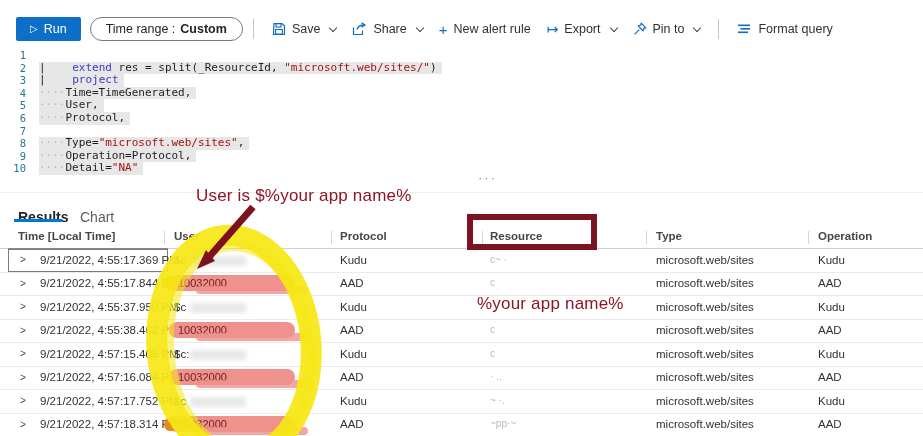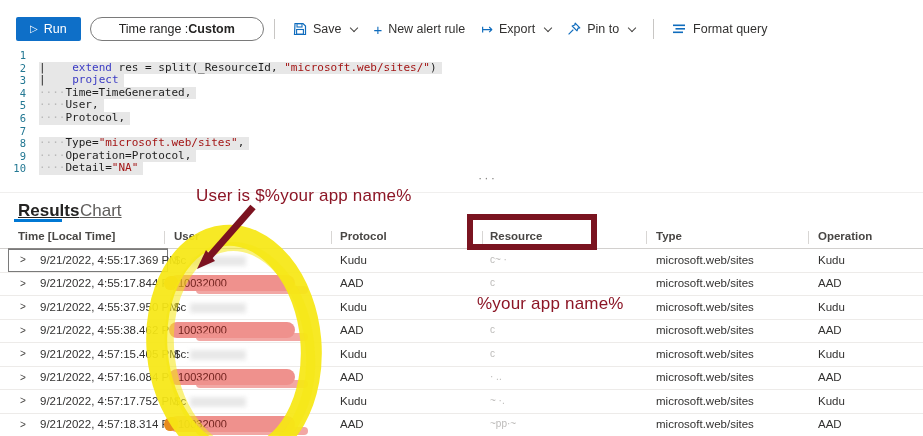--- a/index.html
+++ b/index.html
@@ -6,22 +6,22 @@
   html,body { width:923px; height:436px; background:#fff; overflow:hidden;
     font-family:"Liberation Sans", sans-serif; color:#323130; }
   .page { position:relative; width:923px; height:436px; }
 
   
   .toolbar { position:absolute; top:12px; left:0; width:100%; height:34px;
     display:flex; align-items:center; padding-left:16px; }
   .run-btn { display:flex; align-items:center; gap:6px; background:#0e6fc8; color:#fff;
     border:none; border-radius:2px; height:24px; padding:0 14px; font-size:12.5px; cursor:pointer; }
   .run-play { font-size:10px; line-height:1; }
-  .time-pill { display:flex; align-items:center; border:1px solid #7a7a7a; border-radius:13px;
-    height:24px; padding:0 28px; margin-left:9px; font-size:12.5px; color:#252423; background:#fff; cursor:pointer; }
+  .time-pill { display:flex; align-items:center; gap:5px; border:1px solid #7a7a7a; border-radius:13px;
+    height:24px; padding:0 15px; margin-left:9px; font-size:12.5px; color:#252423; background:#fff; cursor:pointer; }
   .time-pill b { font-weight:700; }
   .tb-divider { width:1px; height:20px; background:#c8c6c4; margin:0 10px; }
   .tb-btn { display:flex; align-items:center; gap:6px; border:none; background:transparent;
     font-size:12.5px; color:#323130; padding:4px 8px; cursor:pointer; font-family:inherit; }
   .tb-btn svg { display:block; }
   .plus-glyph { color:#0f6cbd; font-size:15px; font-weight:400; line-height:1; }
   .mapsto-glyph { color:#0f6cbd; font-size:14px; line-height:1; }
   .chev { width:6px; height:6px; border-right:1.4px solid #484644; border-bottom:1.4px solid #484644;
     transform:rotate(45deg); display:inline-block; margin:0 0 3px 4px; }
 
@@ -34,21 +34,21 @@
   .seg-k { color:#3b3bc4;margin-left:20px; }
   .seg-s { color:#a31515; }
   .seg-i { color:#b9b9b9; }
 
   
   .splitter-dots { position:absolute; top:170px; left:478px; color:#8a8886; font-size:13px;
     letter-spacing:2px; cursor:row-resize; }
 
   
   .results-pane { position:absolute; top:192px; left:0; width:100%; height:244px; border-top:1px solid #f0efee; }
-  .tab { position:absolute; top:8px; font-size:17px; cursor:pointer;text-decoration:underline; }
+  .tab { position:absolute; top:16px; font-size:14px; cursor:pointer; }
   .tab-results { left:18px; font-weight:700; color:#252423; }
   .tab-chart { left:80px; color:#605e5c; }
   .tab-underline { position:absolute; top:26px; left:14px; width:48px; height:2.5px; background:#0078d4; }
 
   .grid-header { position:absolute; top:33px; left:0; width:100%; height:23px;
     border-bottom:1px solid #d2d0ce; font-size:11.5px; font-weight:700; color:#484644; }
   .hcell { position:absolute; top:4px; white-space:nowrap; cursor:pointer;text-align:right; }
   .hsep { position:absolute; top:5px; width:1px; height:13px; background:#d8d6d4; }
   .time-sort-underline { position:absolute; top:22px; left:8px; width:160px; height:1.5px; background:#8a8886; }
 
@@ -105,20 +105,31 @@
         <svg width="14" height="14" viewBox="0 0 14 14">
             <path d="M2 1.5h8l2.5 2.5v8.5h-11z" fill="none" stroke="#0f6cbd" stroke-width="1.2"></path>
             <rect x="4" y="1.8" width="5" height="3.2" fill="none" stroke="#0f6cbd" stroke-width="1.1"></rect>
             <rect x="3.6" y="7.5" width="6.8" height="4.6" fill="none" stroke="#0f6cbd" stroke-width="1.1"></rect>
           </svg>
       </span>
       <span>Save</span>
       <span class="chev"></span>
     </button>
 
+    <button class="tb-btn">
+      <span>
+        <svg width="15" height="14" viewBox="0 0 15 14">
+            <path d="M1.5 5.5v7h9v-4" fill="none" stroke="#0f6cbd" stroke-width="1.2"></path>
+            <path d="M5 7.5c1-3 3.5-4.5 7-4.5" fill="none" stroke="#0f6cbd" stroke-width="1.3"></path>
+            <path d="M9.5 0.8l3.5 2.2-3.5 2.2" fill="none" stroke="#0f6cbd" stroke-width="1.3"></path>
+          </svg>
+      </span>
+      <span>Share</span>
+      <span class="chev"></span>
+    </button>
 
     <button class="tb-btn">
       <span class="plus-glyph">+</span>
       <span>New alert rule</span>
     </button>
 
     <button class="tb-btn">
       <span class="mapsto-glyph">↦</span>
       <span>Export</span>
       <span class="chev"></span>

